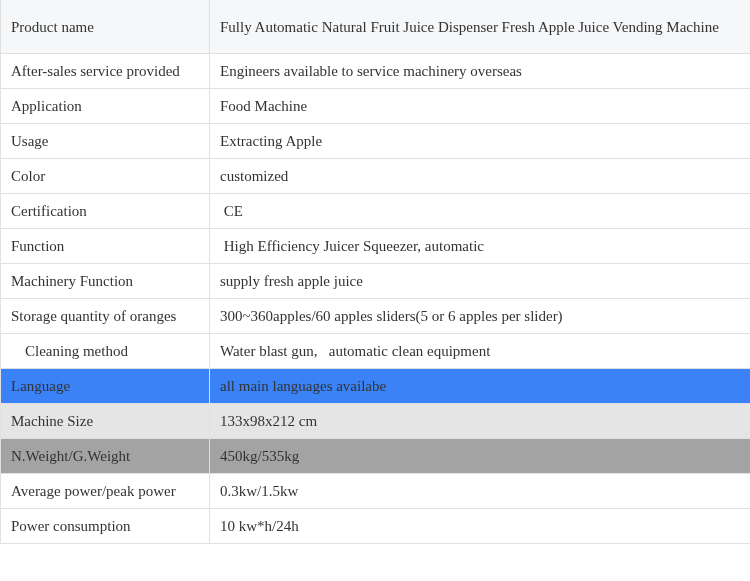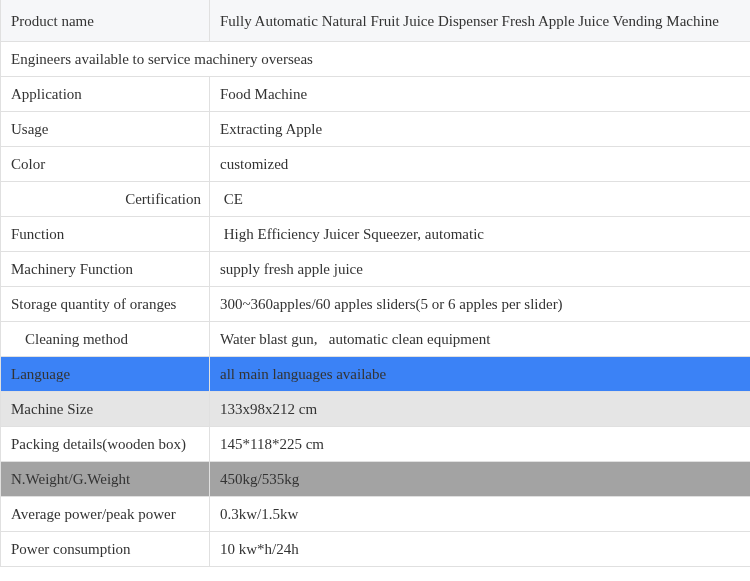--- a/index.html
+++ b/index.html
@@ -22,21 +22,21 @@
   }
   .spec-row {
     display: flex;
     align-items: stretch;
     height: 35px;
     box-sizing: border-box;
     border-bottom: 1px solid #e0e0e0;
     background: #ffffff;
   }
   .spec-row.header-row {
-    height: 42px;
+    height: 54px;
     background: #f6f7f9;
   }
   .spec-cell {
     display: flex;
     align-items: center;
     box-sizing: border-box;
     line-height: 24px;
   }
   .spec-cell.label-cell {
     flex: 0 0 209px;
@@ -59,20 +59,23 @@
   <div class="spec-row header-row" style="background: rgb(246, 247, 249); border-bottom-color: rgb(224, 224, 224);">
     <div class="spec-cell label-cell" style="border-right-color: rgb(224, 224, 224);">
       <span>Product name</span>
     </div>
     <div class="spec-cell value-cell">
       <span>Fully Automatic Natural Fruit Juice Dispenser Fresh Apple Juice Vending Machine</span>
     </div>
   </div>
 
   <div class="spec-row" style="background: rgb(255, 255, 255); border-bottom-color: rgb(224, 224, 224);">
+    <div class="spec-cell label-cell" style="border-right-color: rgb(224, 224, 224);">
+      <span>After-sales service provided</span>
+    </div>
     <div class="spec-cell value-cell">
       <span>Engineers available to service machinery overseas</span>
     </div>
   </div>
 
   <div class="spec-row" style="background: rgb(255, 255, 255); border-bottom-color: rgb(224, 224, 224);">
     <div class="spec-cell label-cell" style="border-right-color: rgb(224, 224, 224);">
       <span>Application</span>
     </div>
     <div class="spec-cell value-cell">
@@ -92,21 +95,21 @@
   <div class="spec-row" style="background: rgb(255, 255, 255); border-bottom-color: rgb(224, 224, 224);">
     <div class="spec-cell label-cell" style="border-right-color: rgb(224, 224, 224);">
       <span>Color</span>
     </div>
     <div class="spec-cell value-cell">
       <span>customized</span>
     </div>
   </div>
 
   <div class="spec-row" style="background: rgb(255, 255, 255); border-bottom-color: rgb(224, 224, 224);">
-    <div class="spec-cell label-cell" style="border-right-color: rgb(224, 224, 224); justify-content: flex-end;">
+    <div class="spec-cell label-cell" style="border-right-color: rgb(224, 224, 224);">
       <span>Certification</span>
     </div>
     <div class="spec-cell value-cell">
       <span>&nbsp;CE</span>
     </div>
   </div>
 
   <div class="spec-row" style="background: rgb(255, 255, 255); border-bottom-color: rgb(224, 224, 224);">
     <div class="spec-cell label-cell" style="border-right-color: rgb(224, 224, 224);">
       <span>Function</span>
@@ -154,28 +157,20 @@
 
   <div class="spec-row" style="background: #e5e5e5; border-bottom-color: rgb(224, 224, 224);">
     <div class="spec-cell label-cell" style="border-right-color: rgb(224, 224, 224);">
       <span>Machine Size</span>
     </div>
     <div class="spec-cell value-cell">
       <span>133x98x212 cm</span>
     </div>
   </div>
 
-  <div class="spec-row" style="background: rgb(255, 255, 255); border-bottom-color: rgb(224, 224, 224);">
-    <div class="spec-cell label-cell" style="border-right-color: rgb(224, 224, 224);">
-      <span>Packing details(wooden box)</span>
-    </div>
-    <div class="spec-cell value-cell">
-      <span>145*118*225 cm</span>
-    </div>
-  </div>
 
   <div class="spec-row" style="background: #a3a3a3; border-bottom-color: rgb(224, 224, 224);">
     <div class="spec-cell label-cell" style="border-right-color: rgb(224, 224, 224);">
       <span>N.Weight/G.Weight</span>
     </div>
     <div class="spec-cell value-cell">
       <span>450kg/535kg</span>
     </div>
   </div>
 

